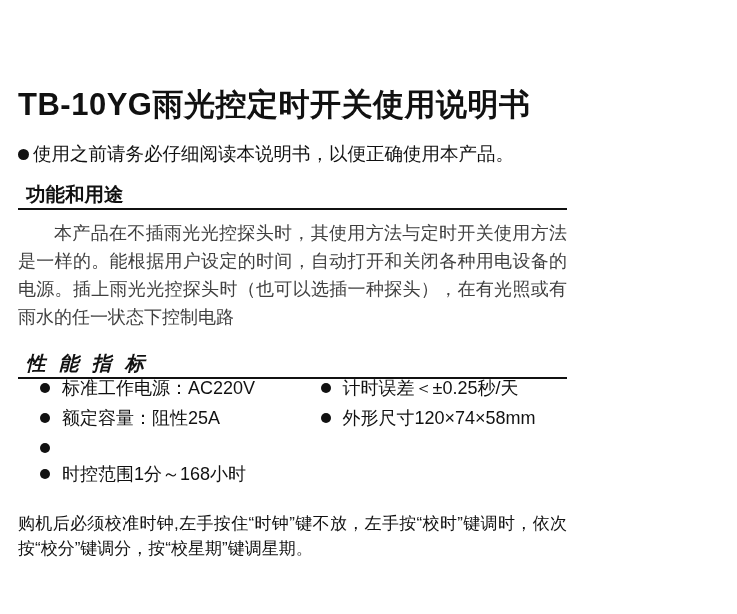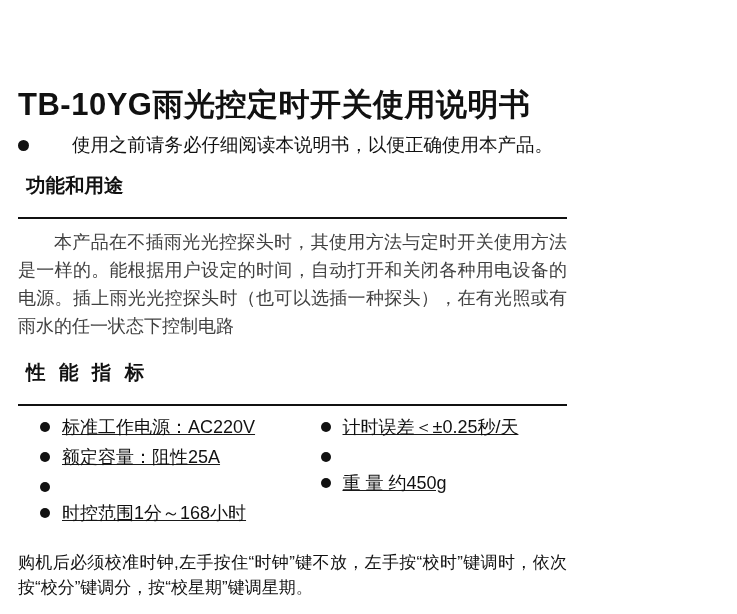--- a/index.html
+++ b/index.html
@@ -28,27 +28,26 @@
     padding-top: 88px;
     font-size: 31px;
     font-weight: bold;
     letter-spacing: 0.5px;
     line-height: 1.1;
     color: #111;
   }
 
   
   .intro-line {
-    margin-top: 11px;
+    margin-top: 20px;
     font-size: 18.5px;
     line-height: 1.25;
     color: #111;
     display: flex;
     align-items: flex-start;
-    gap: 39px;
   }
   .intro-bullet {
     display: inline-block;
     width: 11px;
     height: 11px;
     border-radius: 50%;
     background: #111;
     margin-top: 7px;
     margin-right: 4px;
     flex: 0 0 auto;
@@ -56,43 +55,42 @@
 
   
   .section {
     margin-top: 16px;
   }
   .section-head {
     font-size: 19.5px;
     font-weight: bold;
     color: #111;
     padding-left: 8px;
-    padding-bottom: 18px;
+    padding-bottom: 0;
     border-bottom: 2px solid #111;
   }
   .section-head.spaced {
     letter-spacing: 4px;
+    font-style: italic;
   }
 
   
   .body-para {
     margin-top: 10px;
     font-size: 18px;
     line-height: 1.55;
     text-indent: 36px;
     color: #404040;
     text-align: justify;
   }
 
   
   .spec-wrap {
-    margin-top: 12px;
     display: flex;
     gap: 0px;
-    text-decoration: underline;
   }
   .spec-col {
     flex: 1 1 50%;
     padding-left: 22px;
     box-sizing: border-box;
   }
   .spec-col.right {
     padding-left: 28px;
   }
   .spec-item {
@@ -162,24 +160,21 @@
         </div>
       </div>
 
       <div class="spec-col right">
         <div class="spec-item">
           <span class="spec-bullet"></span>
           <span>计时误差＜±0.25秒/天</span>
         </div>
         <div class="spec-item">
           <span class="spec-bullet"></span>
-        </div>
-        <div class="spec-item">
-          <span class="spec-bullet"></span>
-          <span>重    量 约450g</span>
+          <span>外形尺寸120×74×58mm</span>
         </div>
       </div>
     </div>
   </div>
 
   <div class="section">
     <p class="clock-para">购机后必须校准时钟,左手按住“时钟”键不放，左手按“校时”键调时，依次按“校分”键调分，按“校星期”键调星期。</p>
   </div>
 
 </div>

